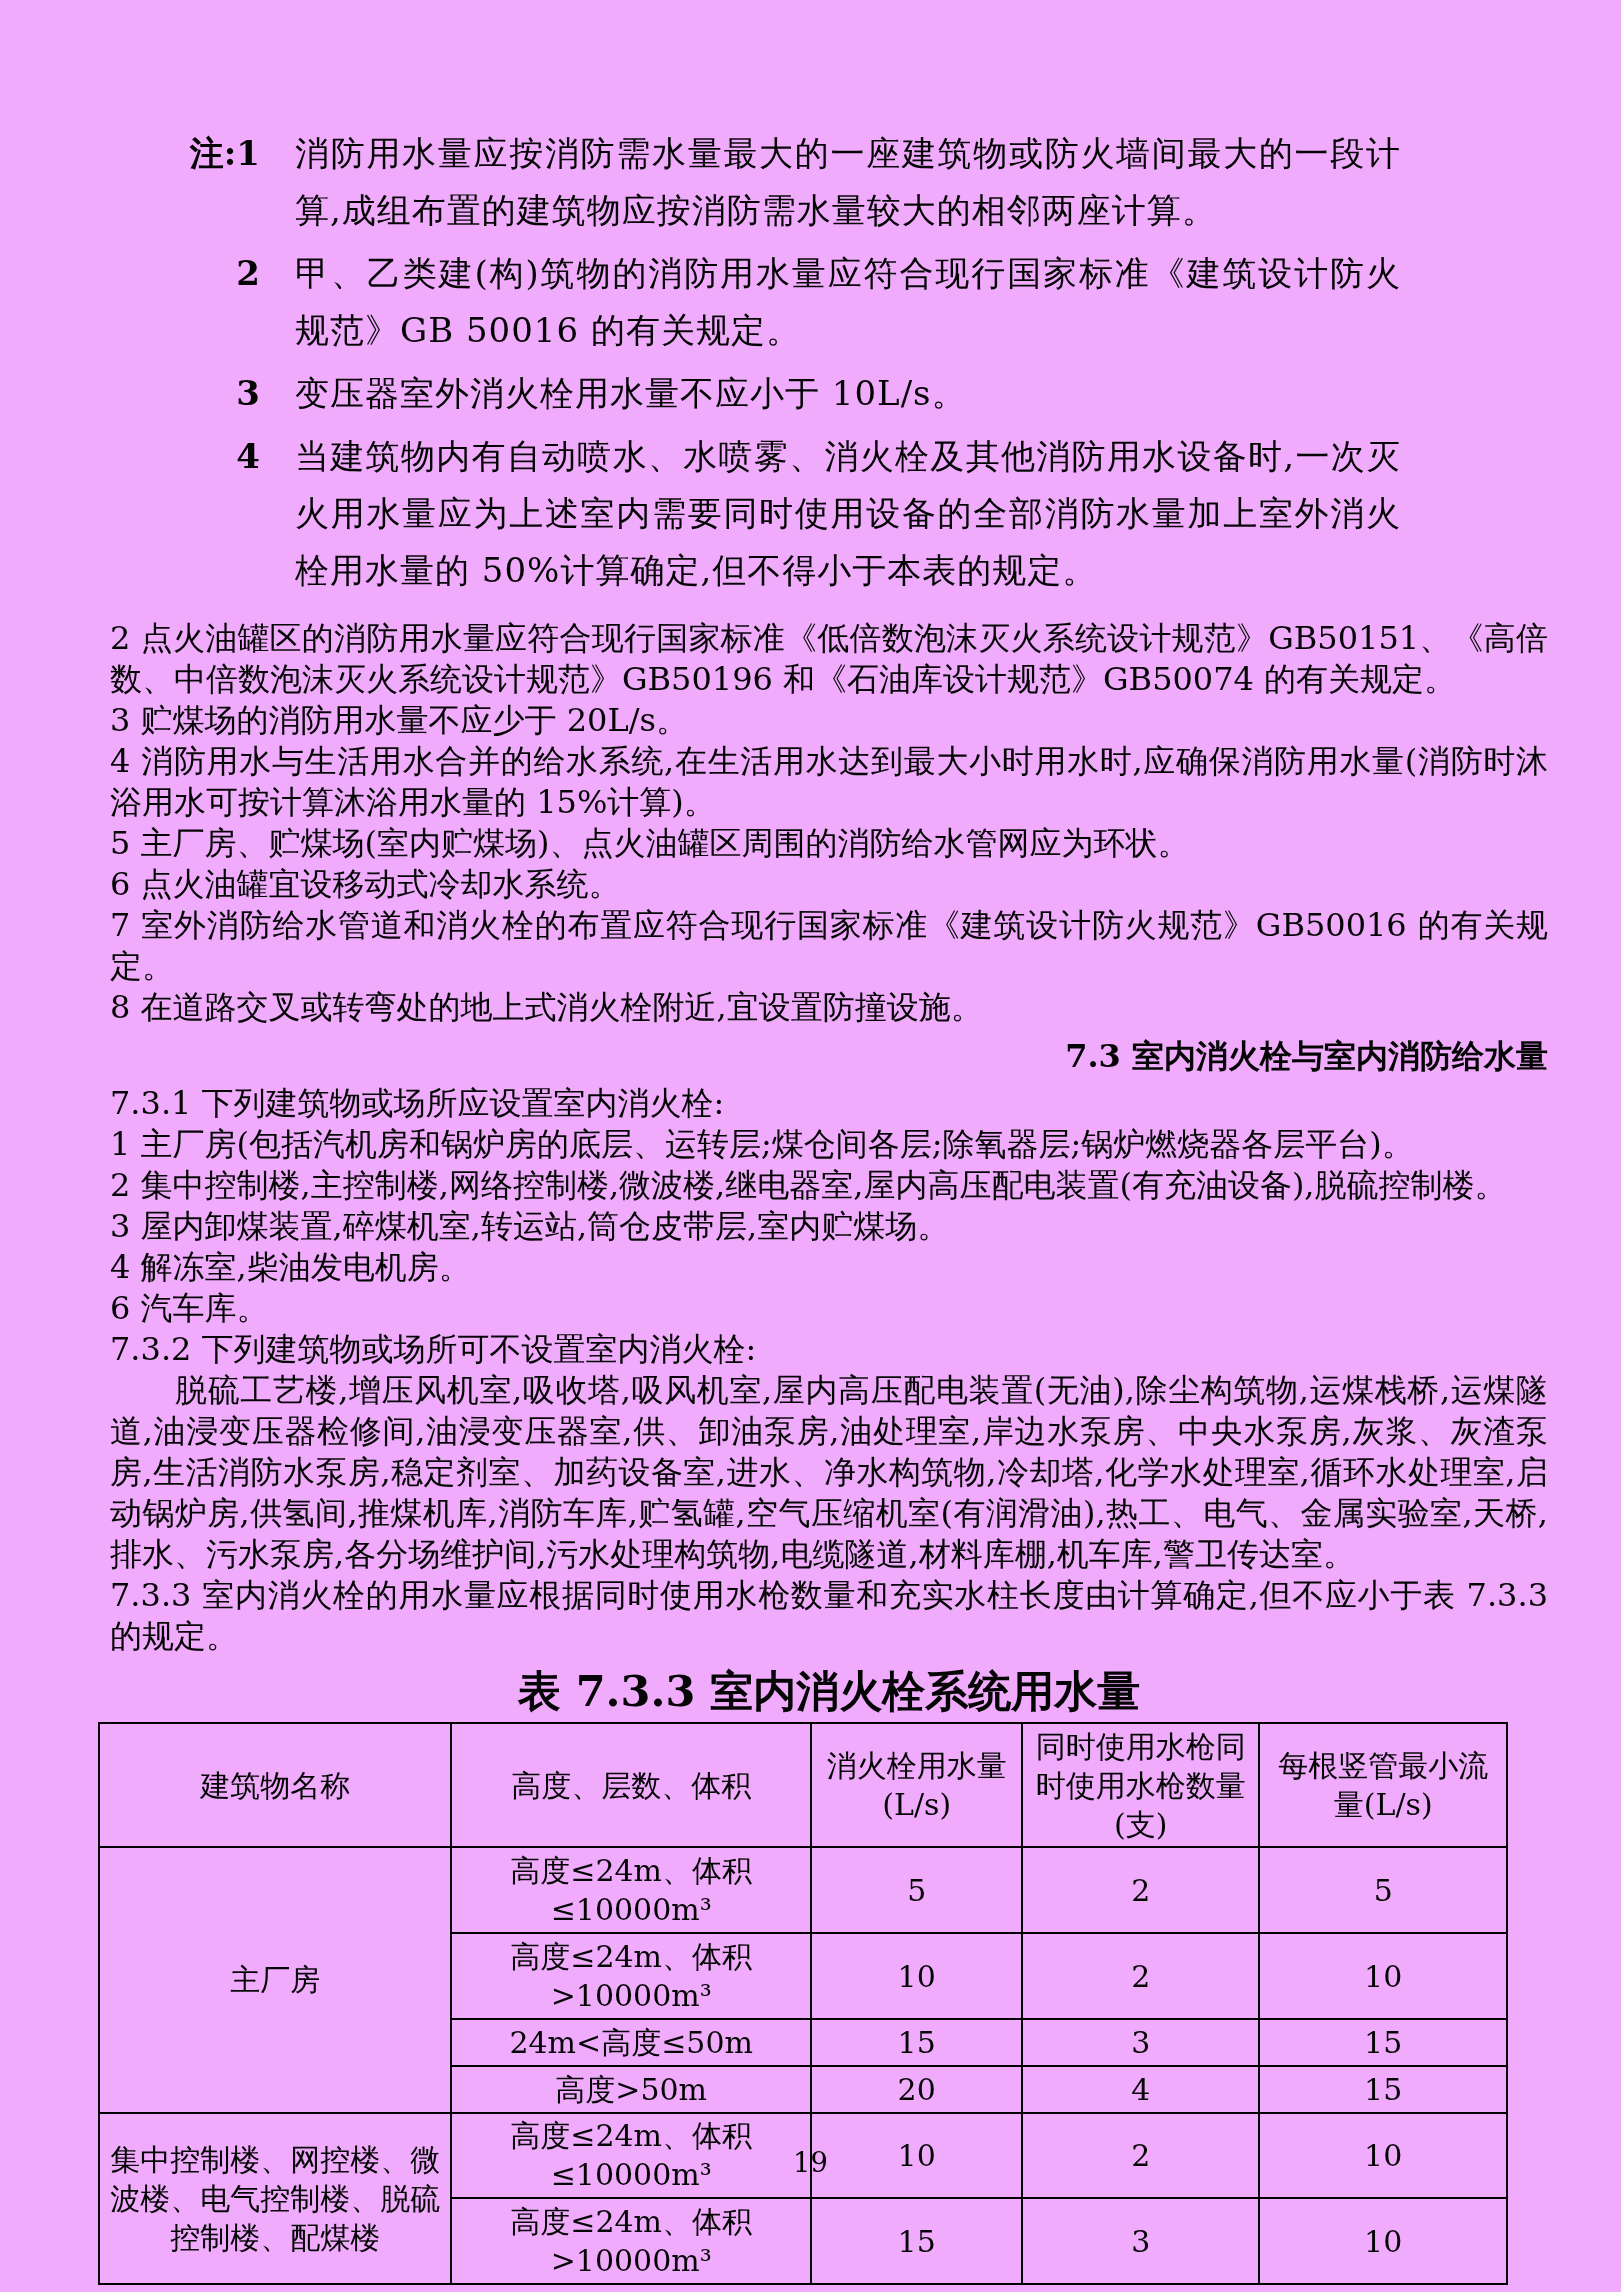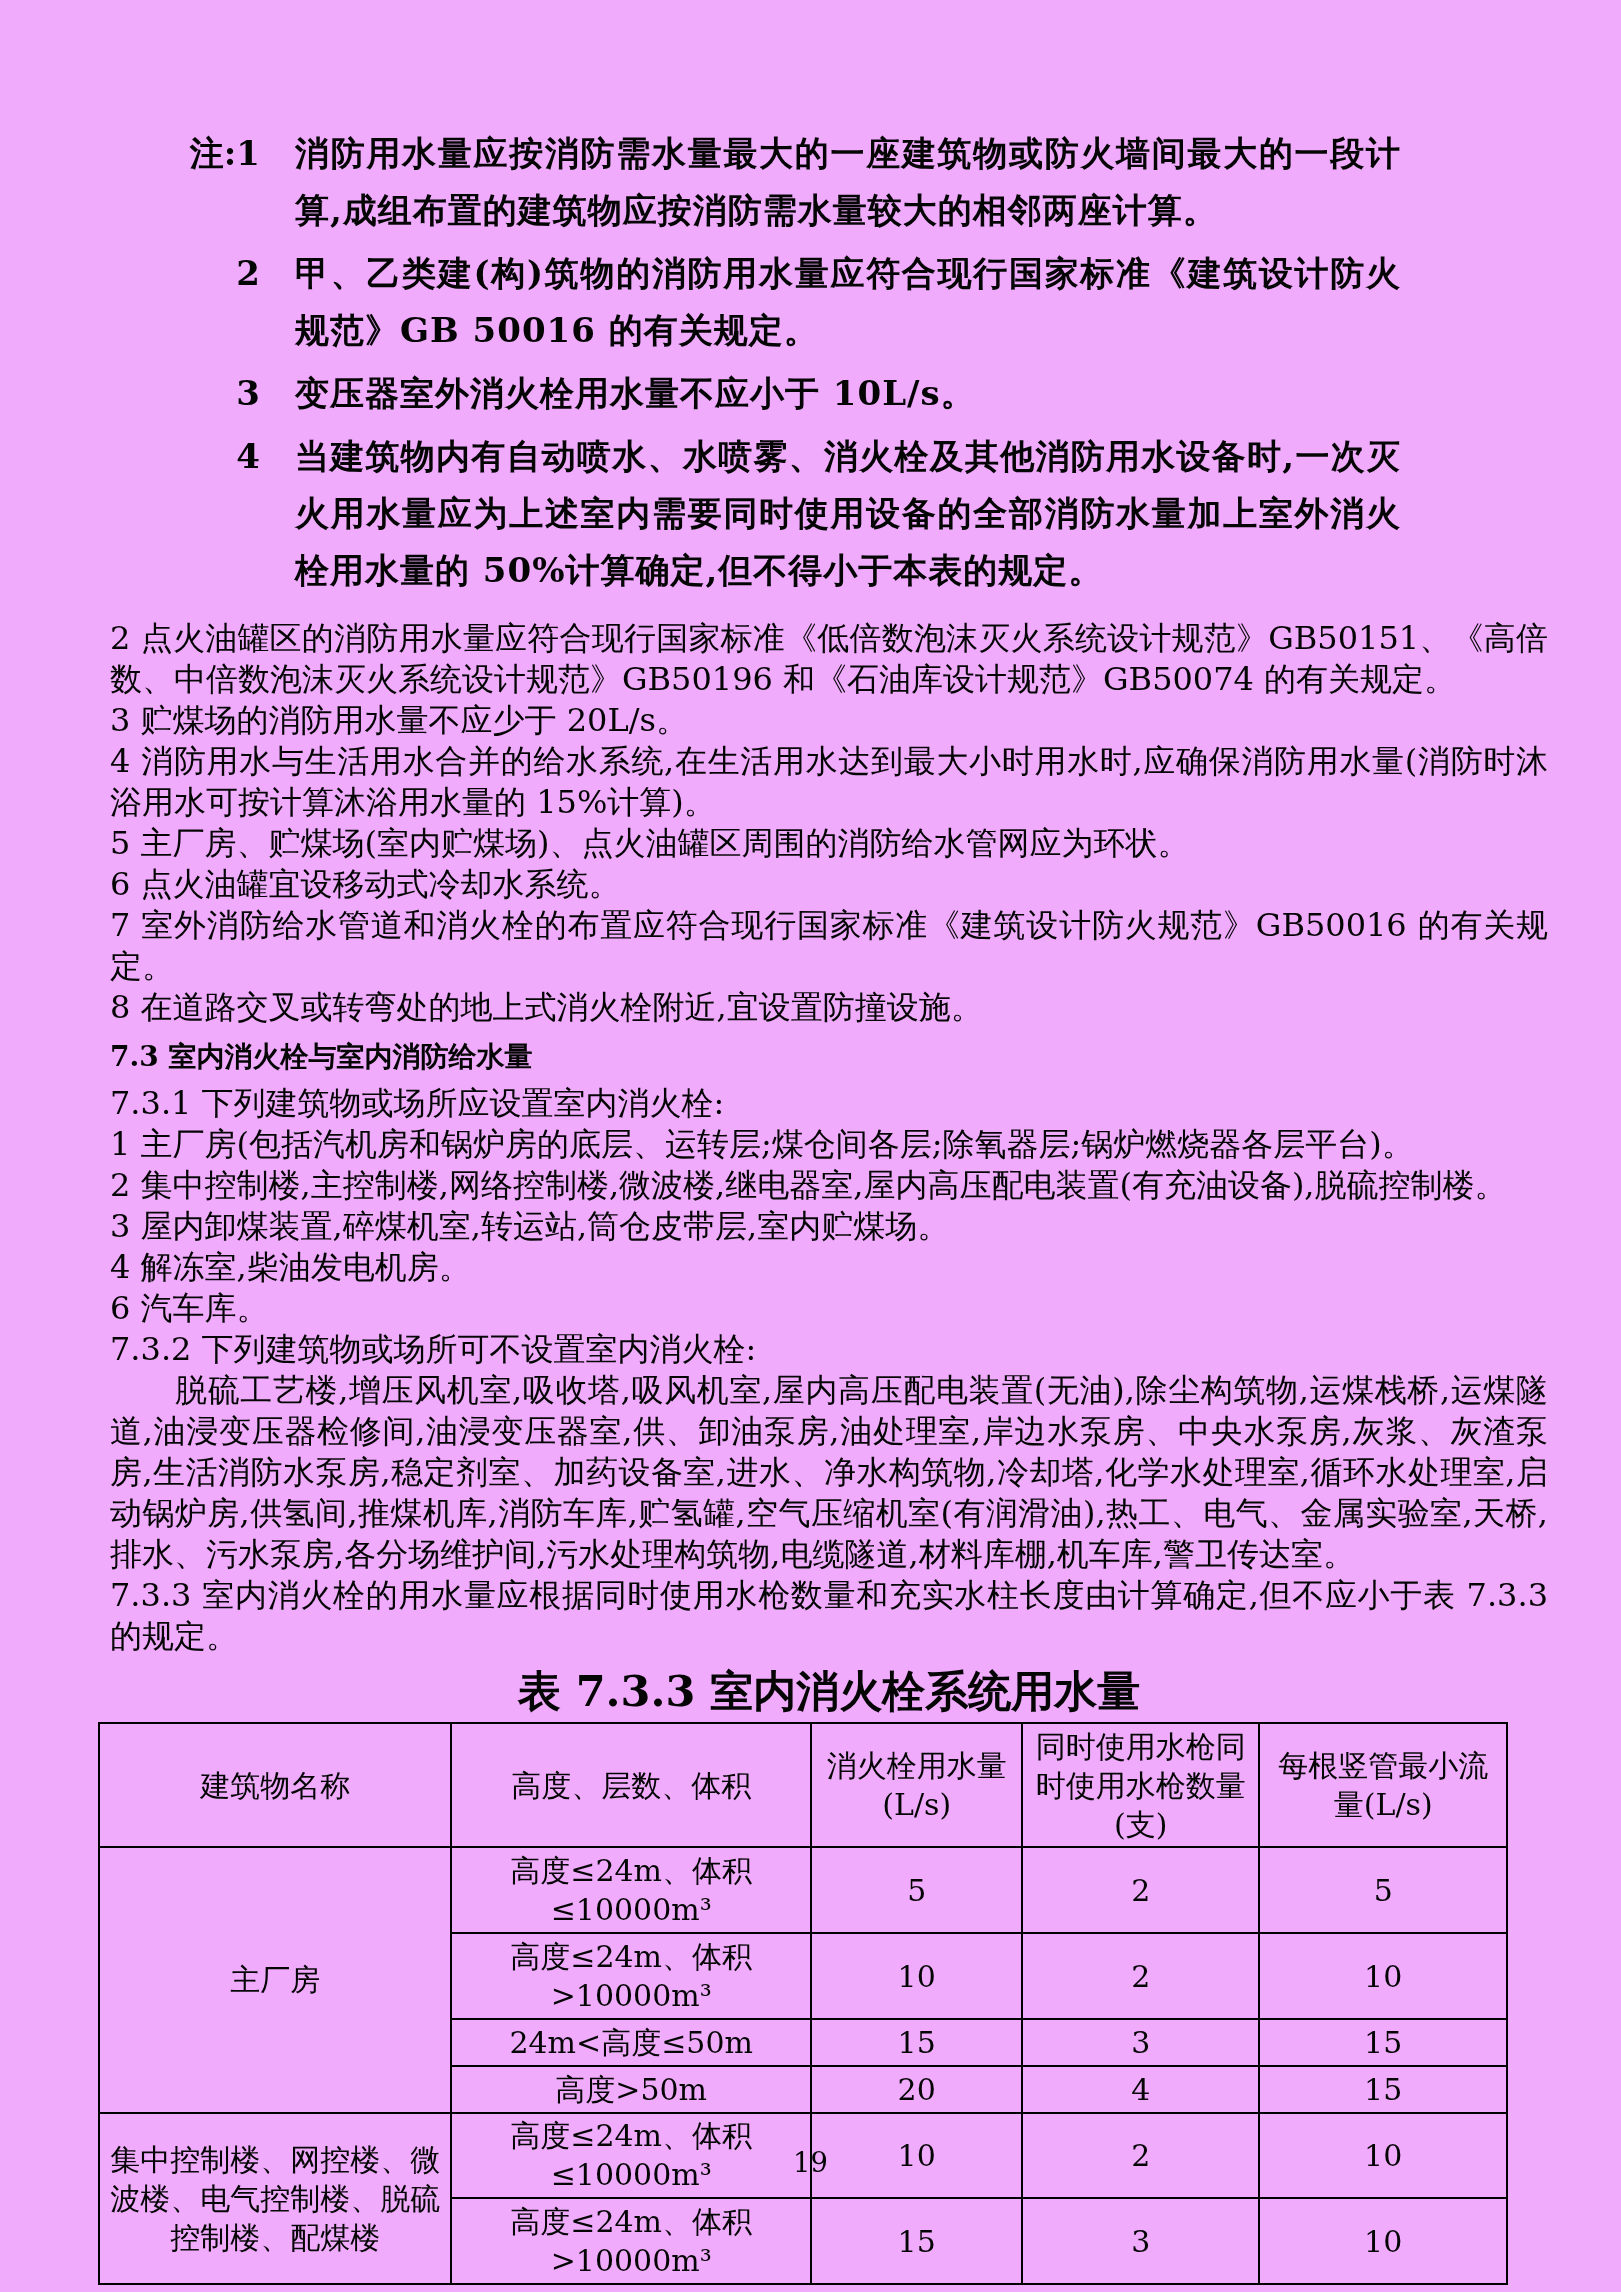--- a/index.html
+++ b/index.html
@@ -25,33 +25,33 @@
     text-align:right;
     padding-right:35px;
     font-weight:bold;
     font-size:34px;
     line-height:57px;
     white-space:nowrap;
   }
   .note-text {
     flex:0 1 auto;
     max-width:1106px;
-    font-weight:bold;
+    font-weight:normal;
     font-size:34px;
     line-height:57px;
     letter-spacing:1px;
     text-align:justify;
   }
   
   .para { text-align:justify; }
   .para.indent { text-indent:65px; }
   .section-heading {
-    text-align:left;
+    text-align:right;
     font-weight:bold;
-    font-size:28px;
+    font-size:32px;
     line-height:45px;
     margin:5.9px 0 3.9px 0;
   }
   .table-caption {
     text-align:center;
     font-weight:bold;
     font-size:43px;
     line-height:45px;
     margin:11.8px 0 7.8px 0;
   }

